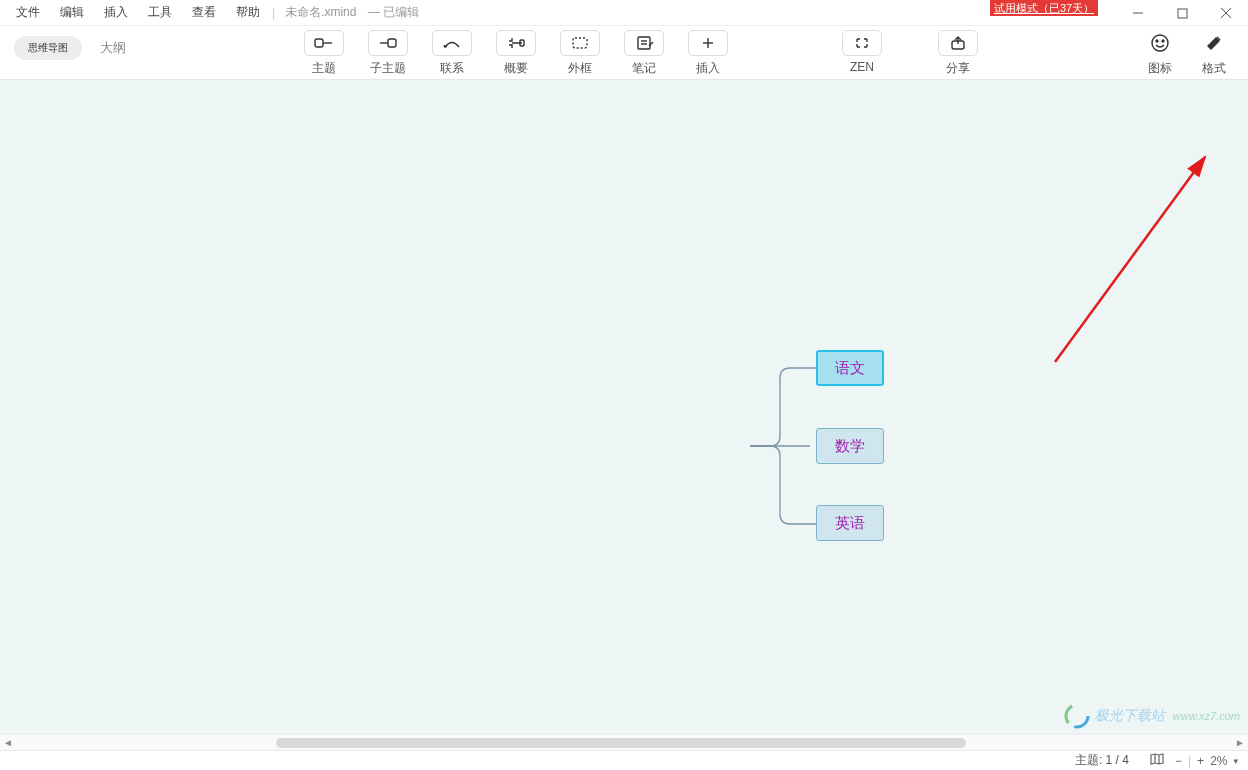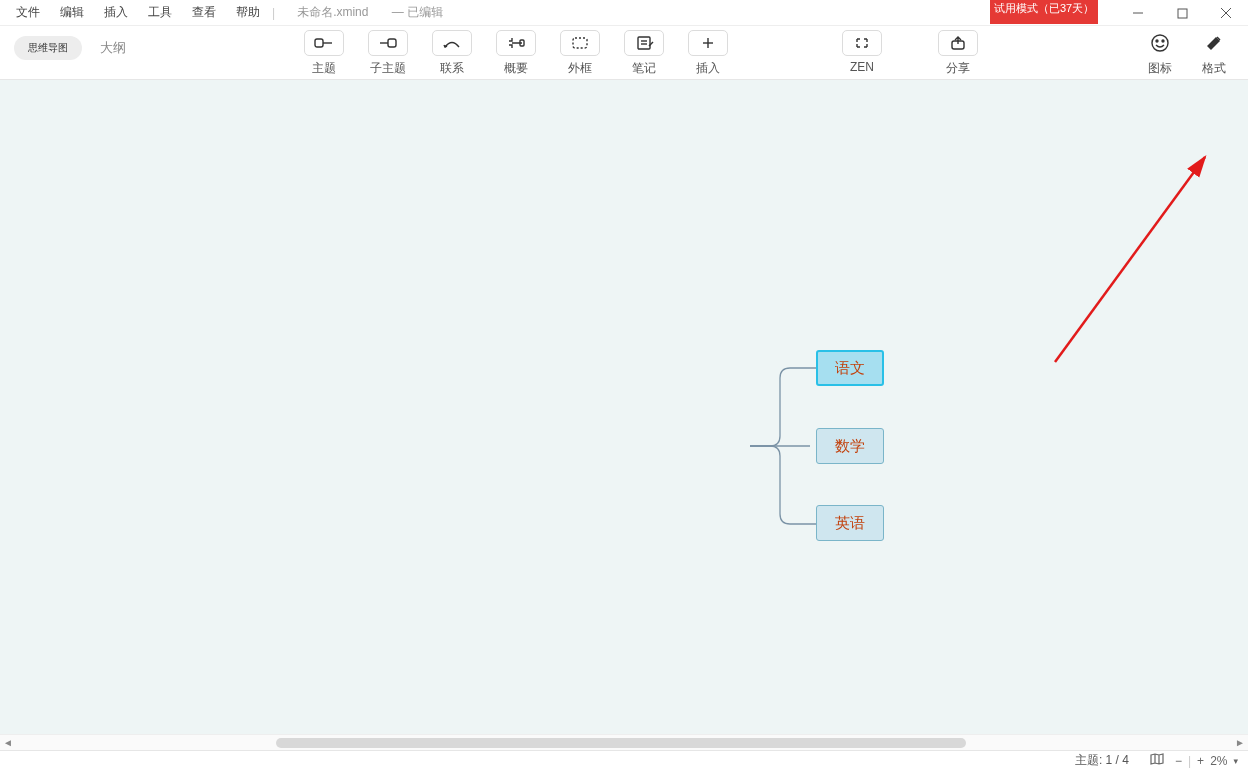--- a/index.html
+++ b/index.html
@@ -10,31 +10,32 @@
     height: 26px;
     display: flex;
     align-items: center;
     font-size: 12px;
     color: #444;
     border-bottom: 1px solid #eee;
     padding-left: 6px;
     position: relative;
   }
   .menubar .menu-item { padding: 4px 10px; cursor: default; }
-  .menubar .file-info { color: #999; margin-left: 20px; }
+  .menubar .file-info { color: #999; margin-left: 8px; }
   .menubar .sep { color: #ccc; margin: 0 2px; }
   .trial-badge {
     position: absolute;
     left: 990px; top: 0;
-    width: 108px; height: 24px;
+    width: 108px; height: 16px;
     background: #e53935;
     color: #fff;
     font-size: 11px;
     text-align: center;
     line-height: 16px;
+    text-decoration: underline;
   }
   .win-controls {
     position: absolute; right: 0; top: 0;
     display: flex; align-items: center; height: 26px;
   }
   .win-btn {
     width: 44px; height: 26px;
     display: flex; align-items: center; justify-content: center;
     color: #555;
   }
@@ -115,21 +116,21 @@
     font-weight: 600;
     border-radius: 6px;
     display: flex; align-items: center; justify-content: center;
   }
   .child-node {
     position: absolute;
     width: 68px; height: 36px;
     background: #cfe6ef;
     border: 1px solid #7ab5c9;
     border-radius: 3px;
-    color: #c2410c;
+    color: #a21caf;
     font-size: 15px;
     display: flex; align-items: center; justify-content: center;
   }
   .child-node.selected {
     background: #a6dff0;
     border: 2px solid #29c0e7;
   }
   .child-1 { left: 816px; top: 270px; }
   .child-2 { left: 816px; top: 348px; }
   .child-3 { left: 816px; top: 425px; }
@@ -371,20 +372,28 @@
     </defs>
     <line x1="5" y1="210" x2="155" y2="5" stroke="#e21b1b" stroke-width="2.5" marker-end="url(#ah)"></line>
   </svg>
 
   <div class="h-scroll">
     <div class="h-arrow">◄</div>
     <div class="h-thumb"></div>
     <div class="h-arrow right">►</div>
   </div>
 
+  <div class="watermark">
+    <svg width="28" height="28">
+        <circle cx="14" cy="14" r="11" fill="none" stroke="#49a7dd" stroke-width="3" stroke-dasharray="20 50"></circle>
+        <circle cx="14" cy="14" r="11" fill="none" stroke="#7fc98f" stroke-width="3" stroke-dasharray="20 50" transform="rotate(140 14 14)"></circle>
+      </svg>
+    <span>极光下载站</span>
+    <span class="wm-sub">www.xz7.com</span>
+  </div>
 </div>
 
 <div class="statusbar">
   <span class="topic-count">主题: 1 / 4</span>
   <span>
     <svg width="16" height="14" style="stroke:#666;fill:none;stroke-width:1.2">
         <path d="M2 3 l4 -1 l4 1 l4 -1 v9 l-4 1 l-4 -1 l-4 1 z M6 2 v9 M10 3 v9"></path>
       </svg>
   </span>
   <div class="zoom-ctl">

